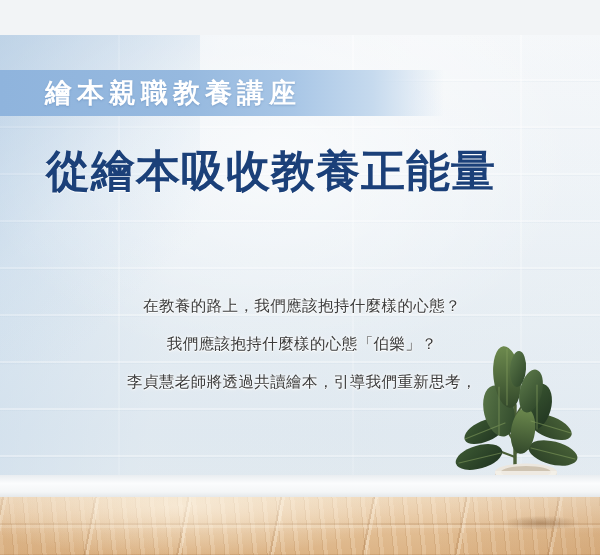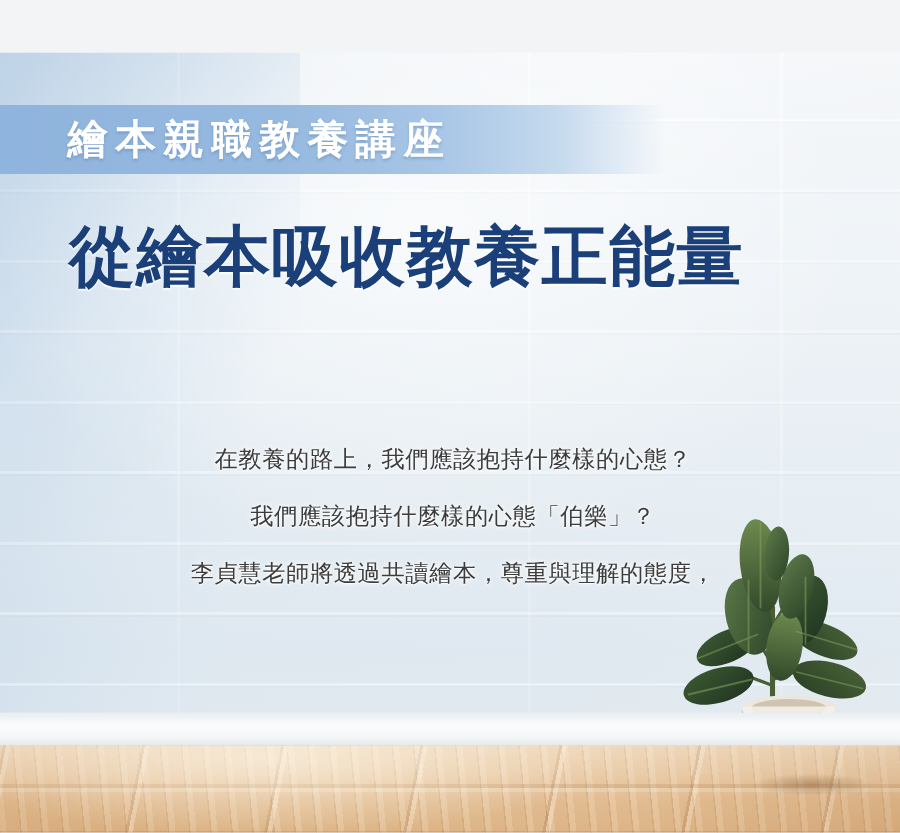--- a/index.html
+++ b/index.html
@@ -154,21 +154,21 @@
   <div class="banner"></div>
   <div class="banner-text">繪本親職教養講座</div>
 
   <div class="title">
     <div class="title-l2">從繪本吸收教養正能量</div>
   </div>
 
   <div class="body-copy">
     <div class="body-line">在教養的路上，我們應該抱持什麼樣的心態？</div>
     <div class="body-line">我們應該抱持什麼樣的心態「伯樂」？</div>
-    <div class="body-line">李貞慧老師將透過共讀繪本，尊重與理解的態度，</div>
+    <div class="body-line">李貞慧老師將透過共讀繪本，引導我們重新思考，</div>
   </div>
 
   <div class="plant">
     <svg width="145" height="195" viewBox="0 0 145 195" xmlns="http://www.w3.org/2000/svg">
       <defs>
         <linearGradient id="lfA" x1="0" y1="0" x2="1" y2="1">
           <stop offset="0" stop-color="#5d7a4a"></stop>
             <stop offset="1" stop-color="#2c4428"></stop>
         </linearGradient>
         <linearGradient id="lfB" x1="0" y1="0" x2="1" y2="1">

